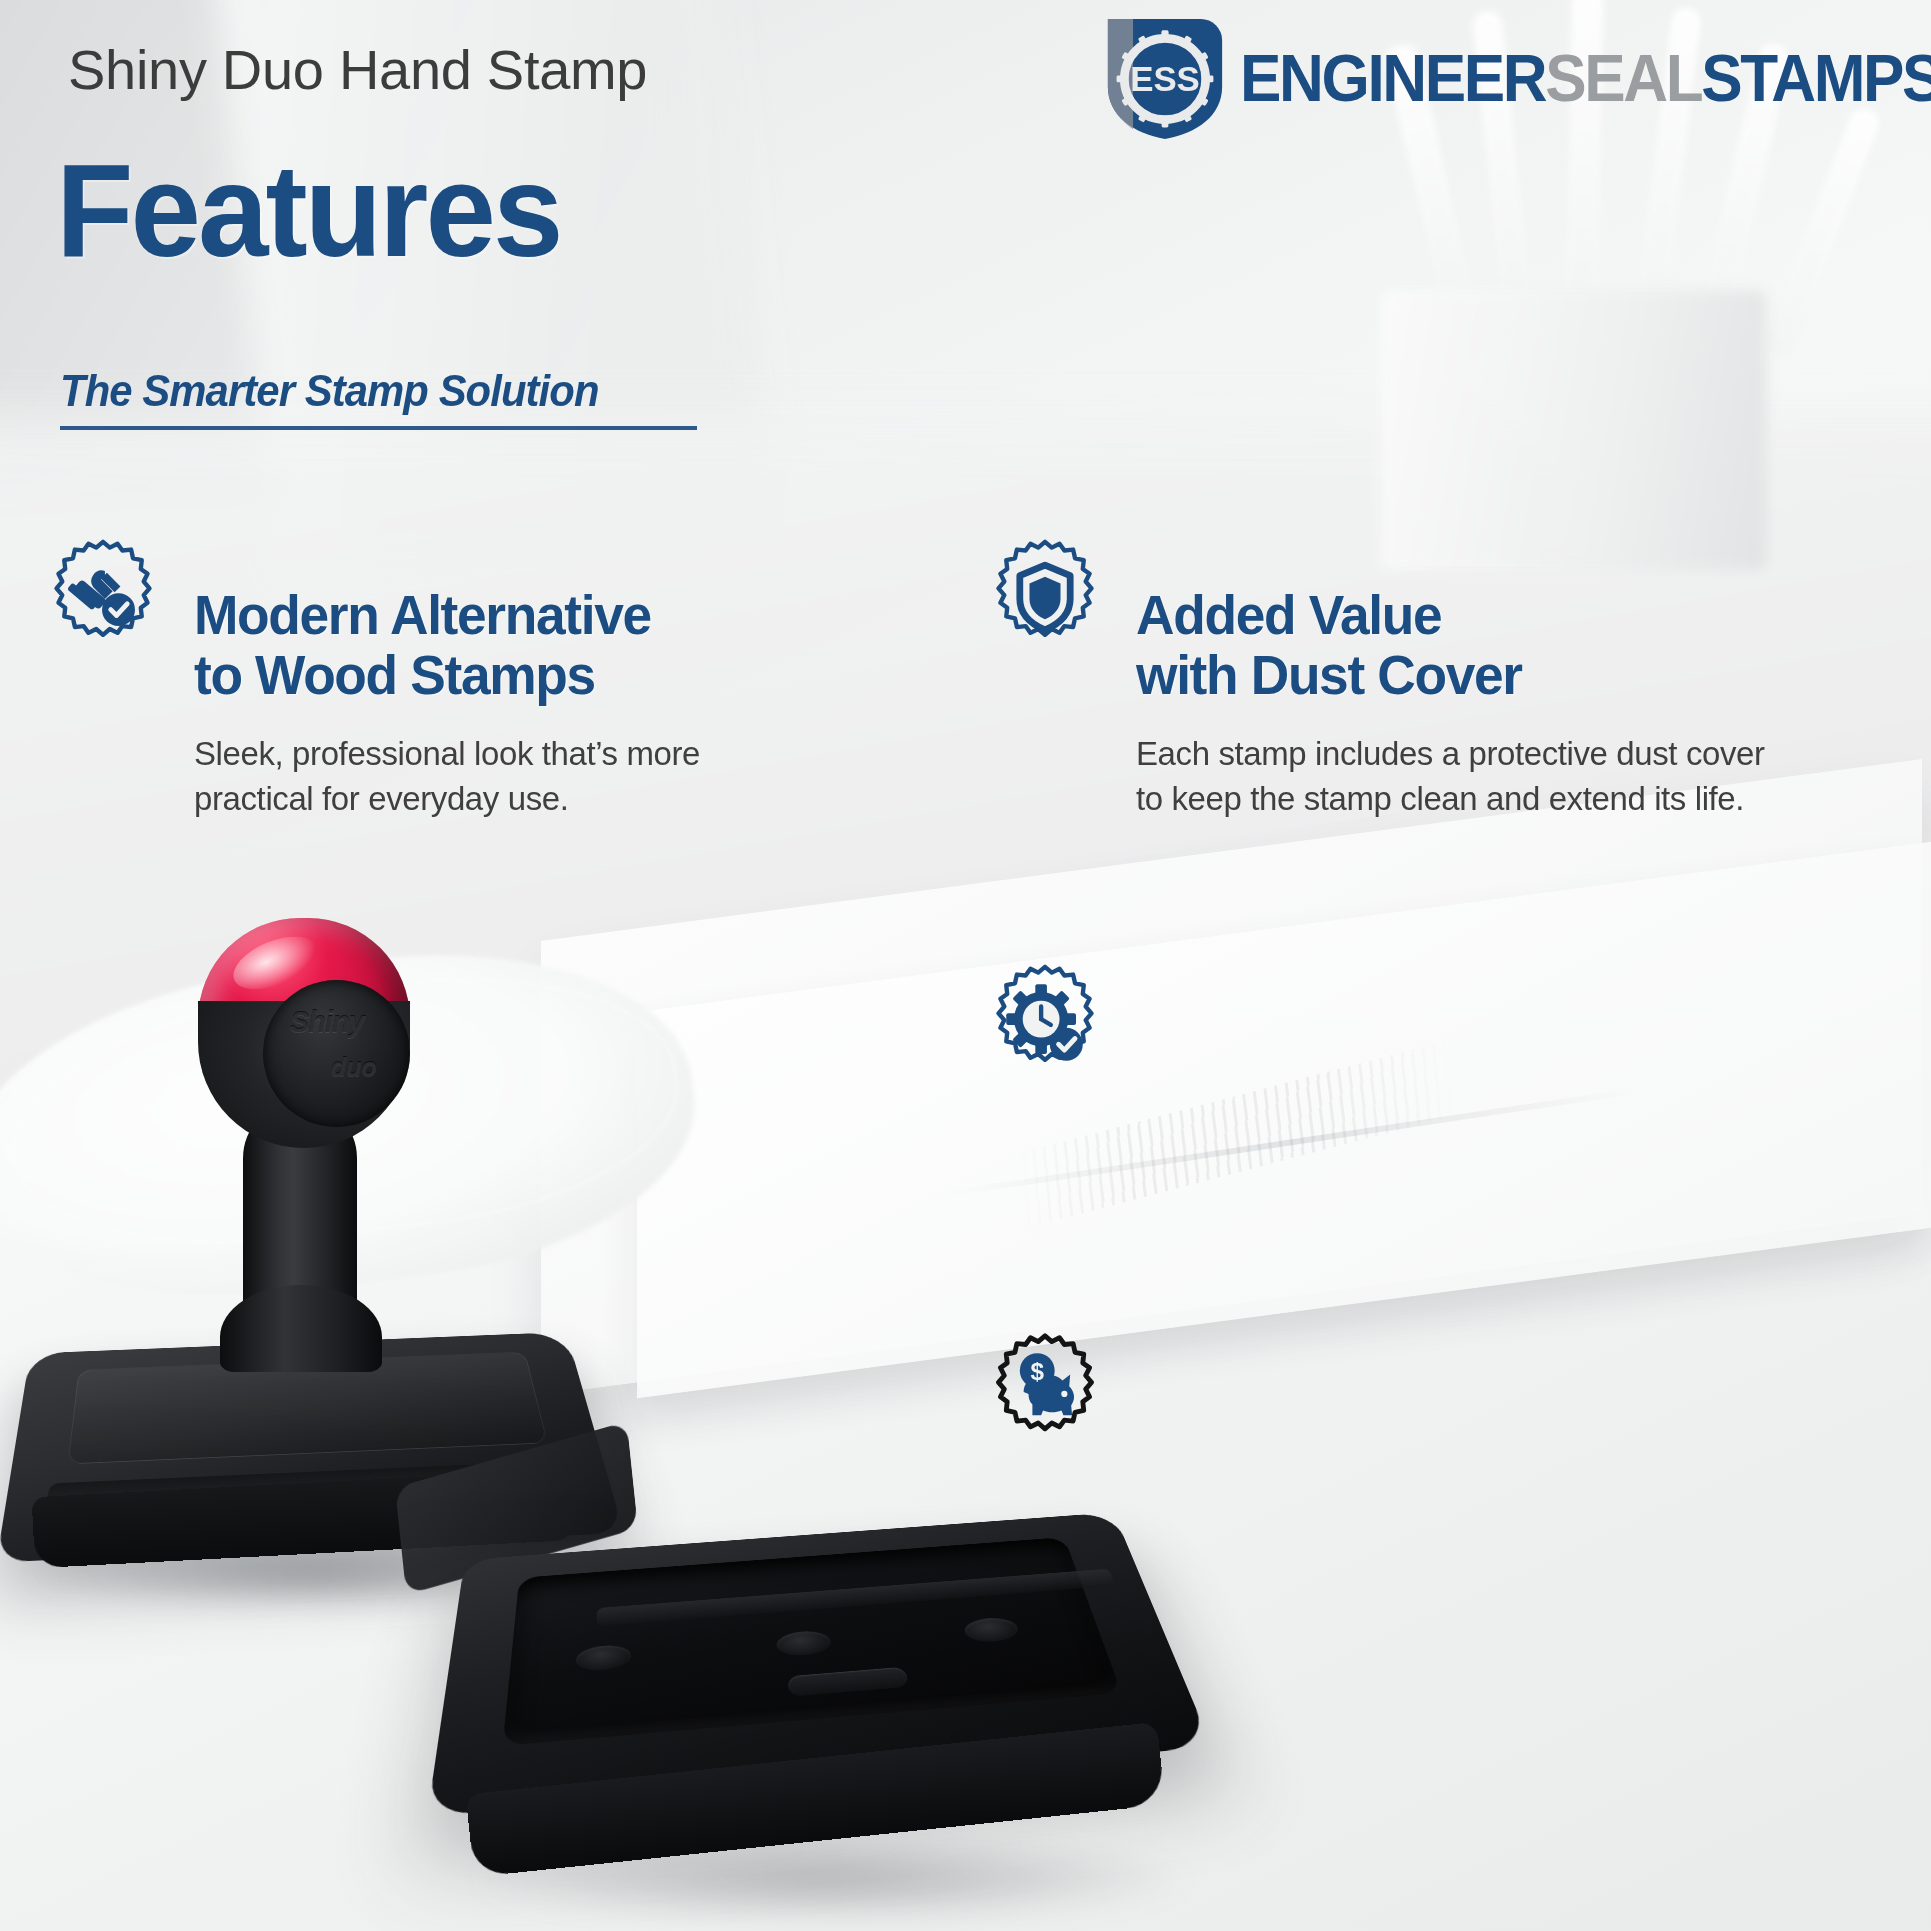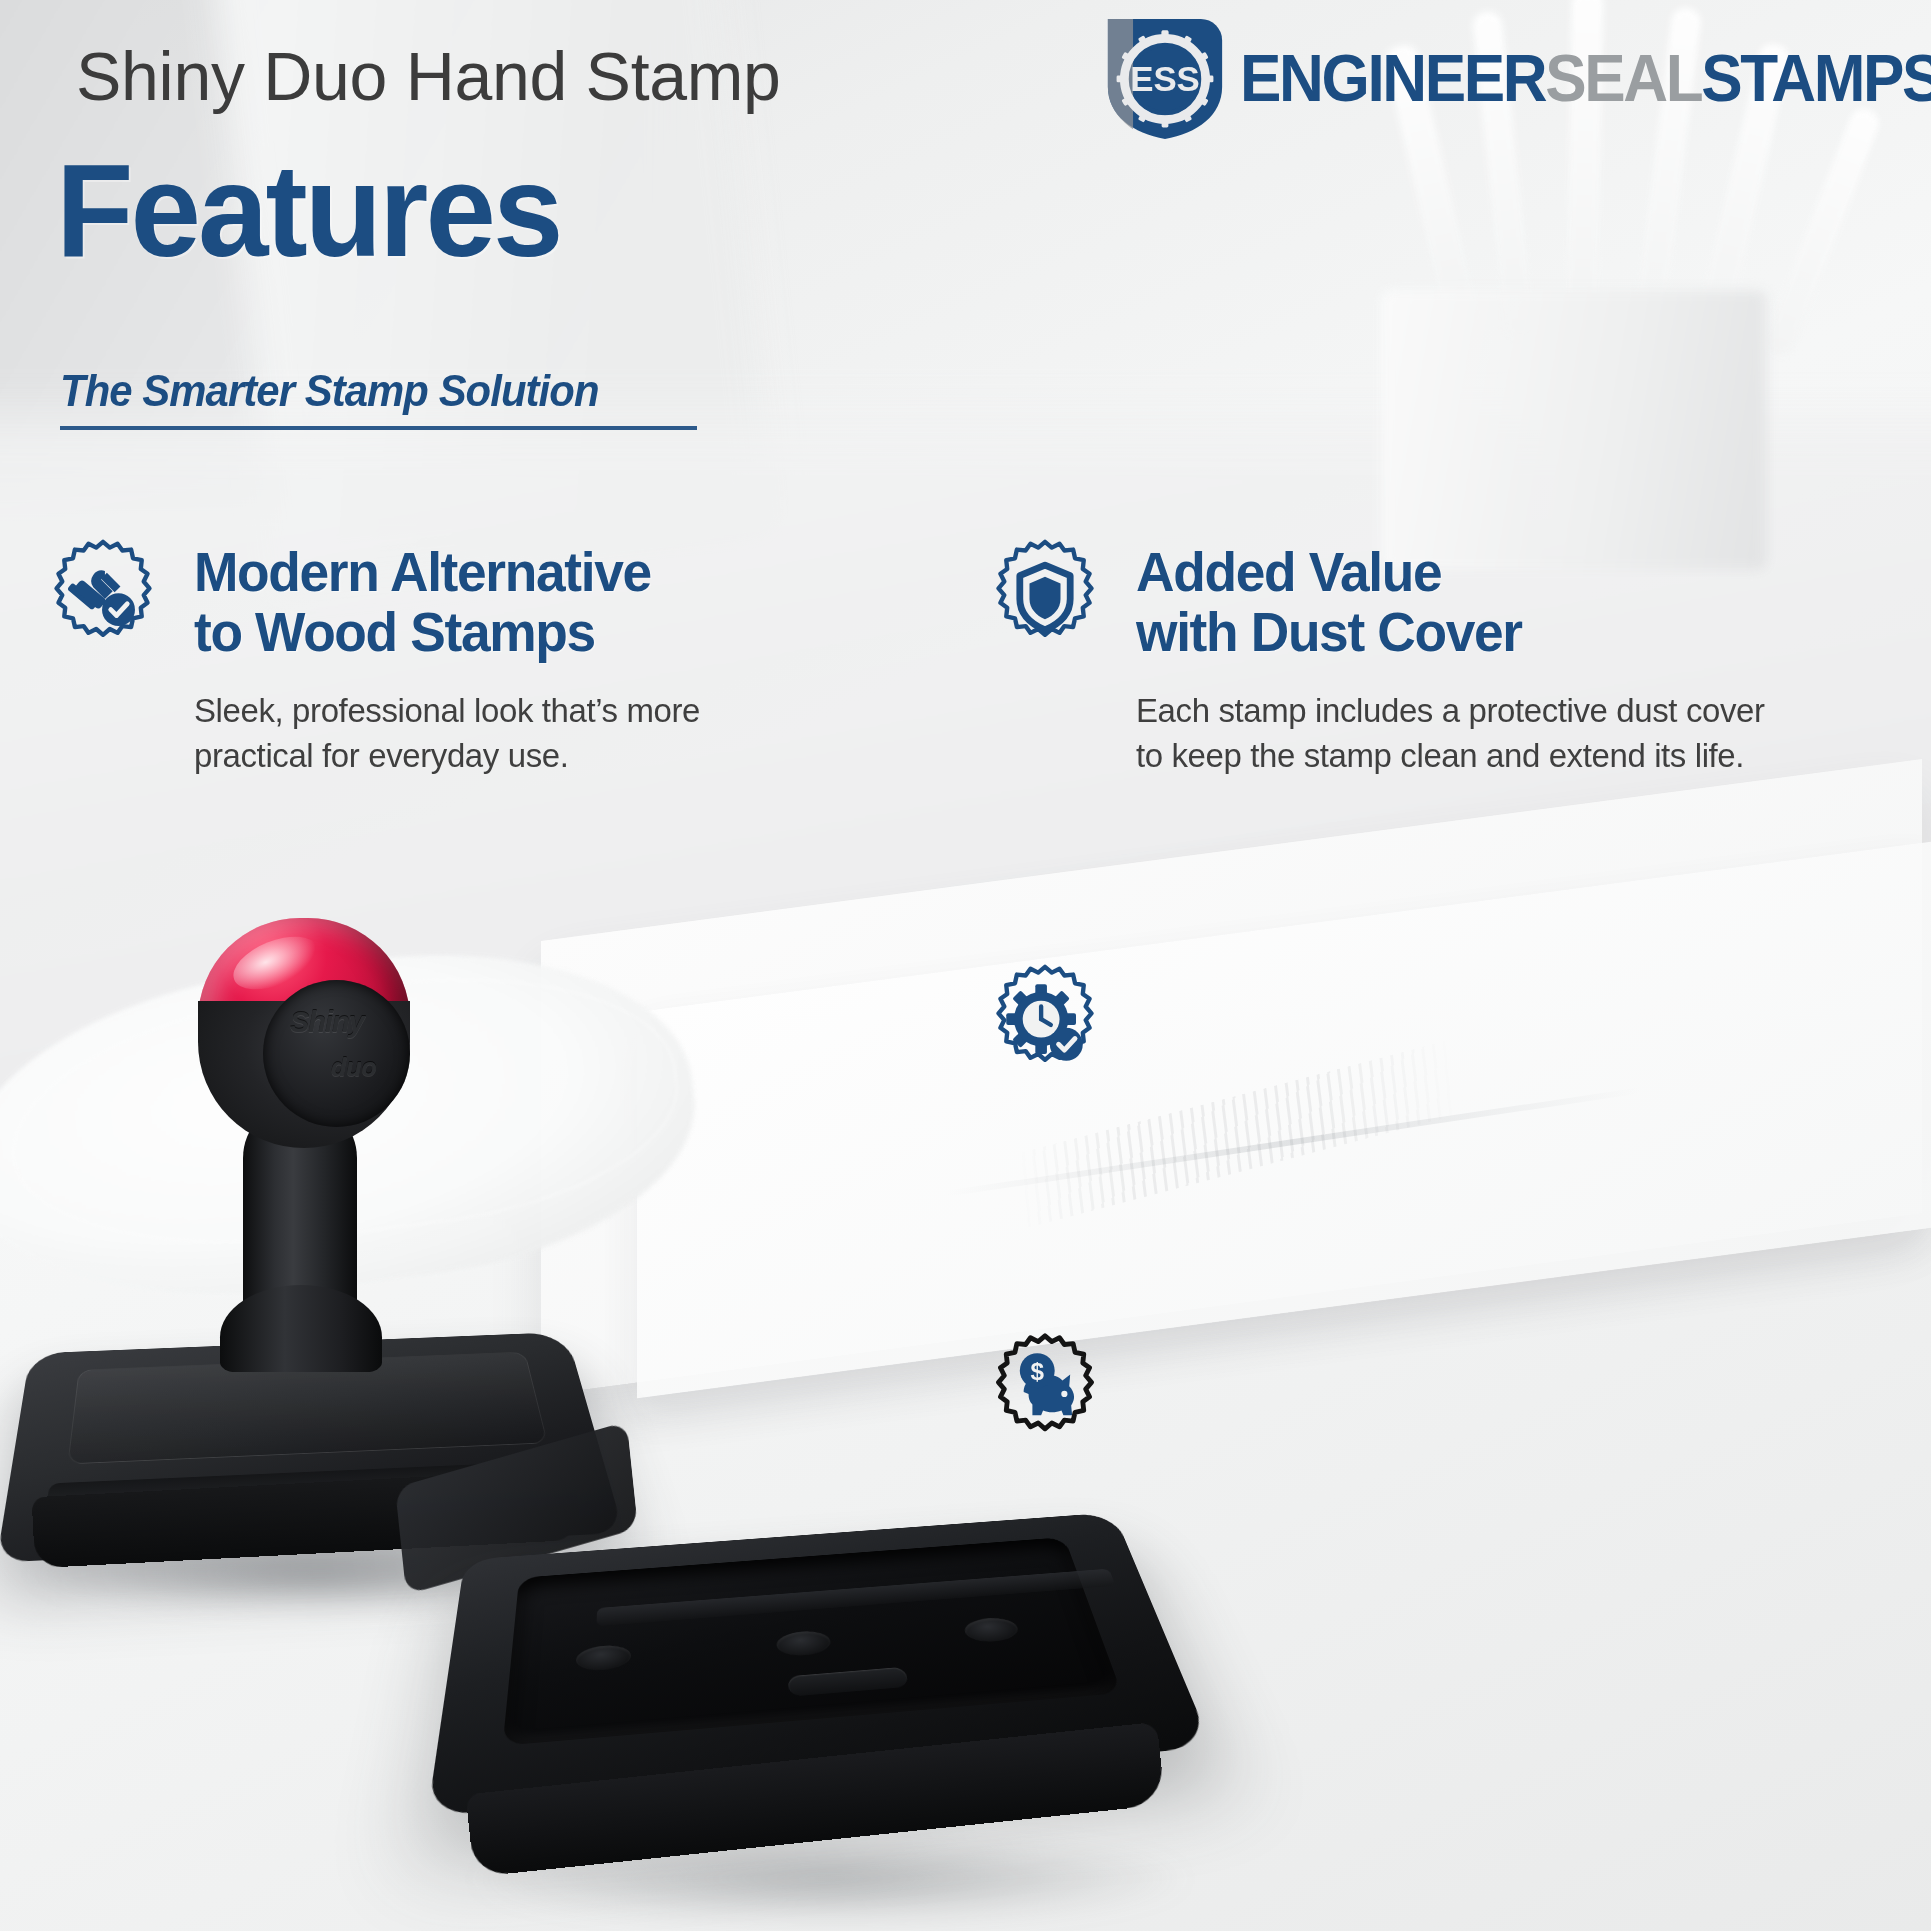--- a/index.html
+++ b/index.html
@@ -85,22 +85,22 @@
   }
   .blob-edge{
     left:9.7px;top:990px;width:666px;height:241px;
     border:1.9px solid rgba(255,255,255,.9);
     border-radius:60% 55% 50% 58%/70% 65% 60% 62%;
     transform:rotate(-7deg);filter:blur(1.4px);opacity:.8;
   }
 
   
   .title-top{
-    position:absolute;left:76px;top:37px;
-    font-size:68px;font-weight:400;letter-spacing:-0.3px;
+    position:absolute;left:68px;top:37px;
+    font-size:56px;font-weight:400;letter-spacing:-0.3px;
     color:#3c3c3c;white-space:nowrap;
   }
   .features{
     position:absolute;left:56px;top:145px;
     font-size:132px;font-weight:700;letter-spacing:-3.1px;
     color:#1c4d82;line-height:1;
     text-shadow:1.9px 1.9px 0 rgba(255,255,255,.35);
     transform:scaleX(.96);transform-origin:left center;
   }
   .subtitle-wrap{position:absolute;left:60px;top:365px;}
@@ -125,21 +125,21 @@
     display:flex;align-items:center;
     transform:scaleX(.94);transform-origin:left center;
     white-space:nowrap;
   }
   .logo-word .blue{color:#1c4d82;}
   .logo-word .gray{color:#9a9ea1;}
 
   
   .feature{position:absolute;display:flex;gap:29px;}
   .badge{flex:0 0 auto;width:124px;height:124px;}
-  .f-body{padding-top:5.8px;}
+  .f-body{padding-top:5.8px;margin-top:43px;}
   .f-title{
     font-size:55px;font-weight:700;color:#1c4d82;
     line-height:1.10;letter-spacing:-1.4px;
     text-shadow:1.4px 1.4px 0 rgba(255,255,255,.45);
     transform:scaleX(.97);transform-origin:left top;
   }
   .f-desc{
     margin-top:25px;
     font-size:34px;font-weight:400;color:#3f3f3f;
     line-height:1.33;letter-spacing:-0.4px;

